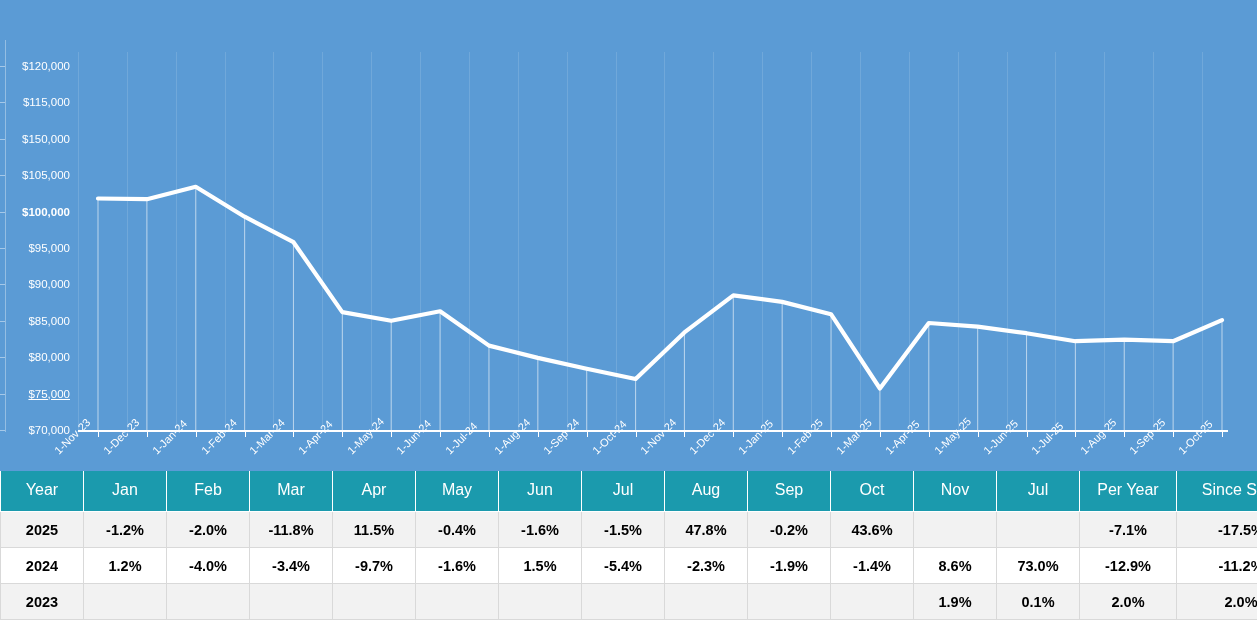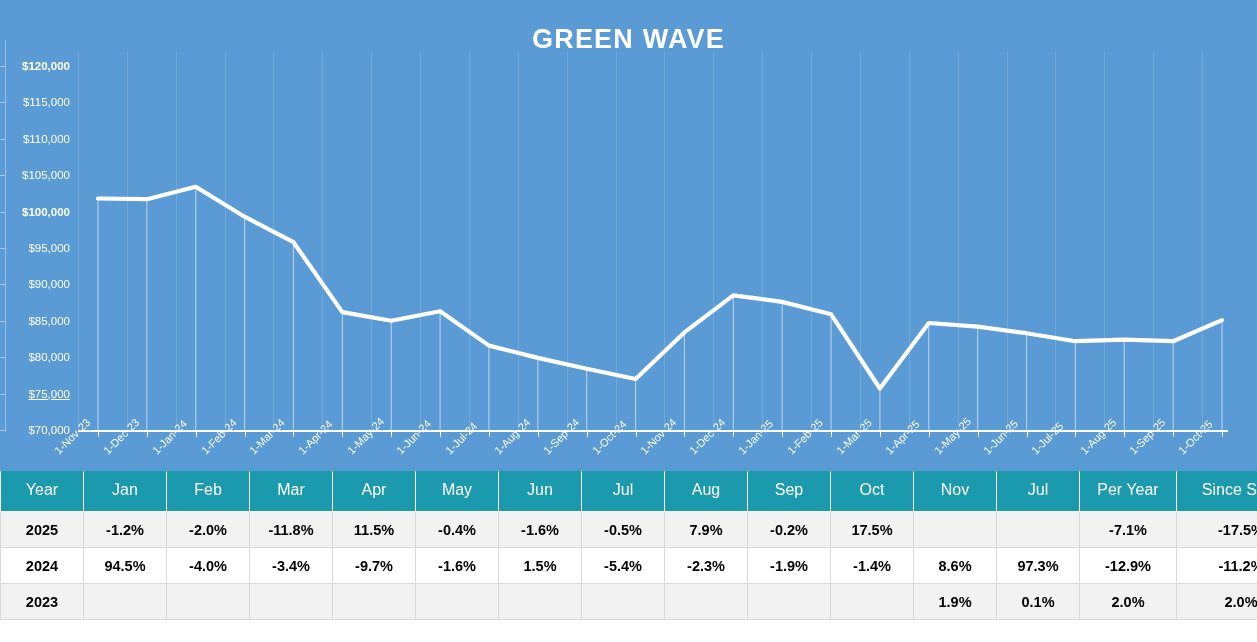--- a/index.html
+++ b/index.html
@@ -107,29 +107,28 @@
     position:absolute;left:0;top:0;width:1257px;height:3px;background:#5B9BD5;
   }
 </style>
 </head>
 <body>
 
 <div id="page">
 
   <div id="chart-panel">
 
-    <div id="chart-title">GREEN WAVE</div>
 
     <div id="plot">
       <div id="yaxis-line"></div>
       <div id="xaxis-line"></div>
       <div id="y-labels">
-          <div class="ylabel" style="top: 66px; font-weight: bold;">$120,000</div>
+          <div class="ylabel" style="top: 66px;">$120,000</div>
           <div class="ylabel" style="top: 102.4px;">$115,000</div>
-          <div class="ylabel" style="top: 138.8px;">$110,000</div>
+          <div class="ylabel" style="top: 138.8px;">$150,000</div>
           <div class="ylabel" style="top: 175.2px;">$105,000</div>
           <div class="ylabel" style="top: 211.6px; font-weight: bold;">$100,000</div>
           <div class="ylabel" style="top: 248px;">$95,000</div>
           <div class="ylabel" style="top: 284.4px;">$90,000</div>
           <div class="ylabel" style="top: 320.8px;">$85,000</div>
           <div class="ylabel" style="top: 357.2px;">$80,000</div>
           <div class="ylabel" style="top: 393.6px; text-decoration: underline;">$75,000</div>
           <div class="ylabel" style="top: 430px;">$70,000</div>
         </div>
       <div id="x-labels">
@@ -275,43 +274,43 @@
       </thead>
       <tbody id="tbody">
           <tr class="alt">
             <td class="year">2025</td>
             <td class="neg">-1.2%</td>
             <td class="neg">-2.0%</td>
             <td class="neg">-11.8%</td>
             <td class="pos">11.5%</td>
             <td class="neg">-0.4%</td>
             <td class="neg">-1.6%</td>
-            <td class="neg">-0.5%</td>
-            <td class="pos">7.9%</td>
+            <td class="neg">-1.5%</td>
+            <td class="pos">47.8%</td>
             <td class="neg">-0.2%</td>
-            <td class="pos">17.5%</td>
+            <td class="pos">43.6%</td>
             <td></td>
             <td></td>
             <td class="neg">-7.1%</td>
             <td class="neg">-17.5%</td>
           </tr>
           <tr class="plain">
             <td class="year">2024</td>
-            <td class="pos">94.5%</td>
+            <td class="pos">1.2%</td>
             <td class="neg">-4.0%</td>
             <td class="neg">-3.4%</td>
             <td class="neg">-9.7%</td>
             <td class="neg">-1.6%</td>
             <td class="pos">1.5%</td>
             <td class="neg">-5.4%</td>
             <td class="neg">-2.3%</td>
             <td class="neg">-1.9%</td>
             <td class="neg">-1.4%</td>
             <td class="pos">8.6%</td>
-            <td class="pos">97.3%</td>
+            <td class="pos">73.0%</td>
             <td class="neg">-12.9%</td>
             <td class="neg">-11.2%</td>
           </tr>
           <tr class="alt">
             <td class="year">2023</td>
             <td></td>
             <td></td>
             <td></td>
             <td></td>
             <td></td>

